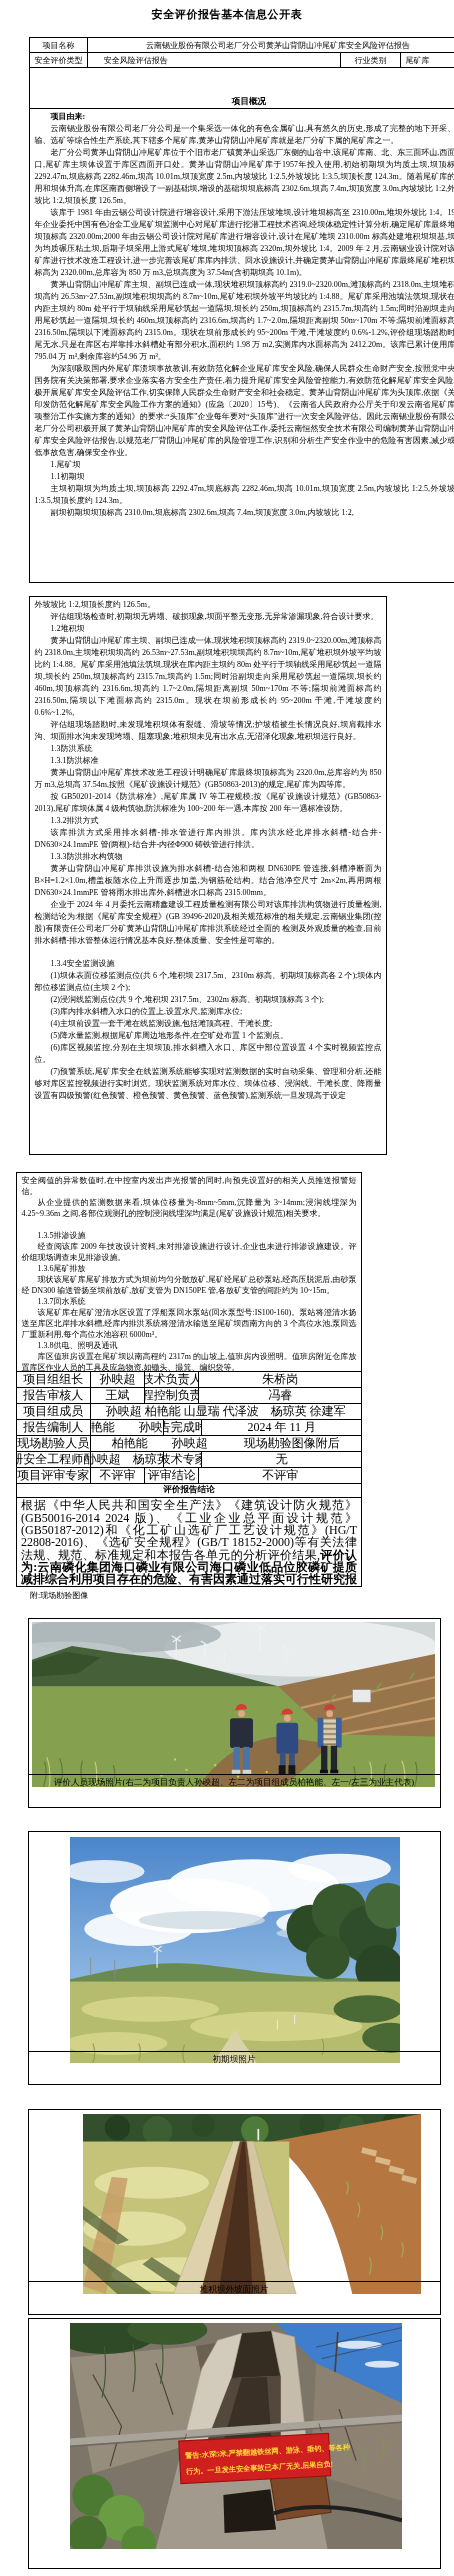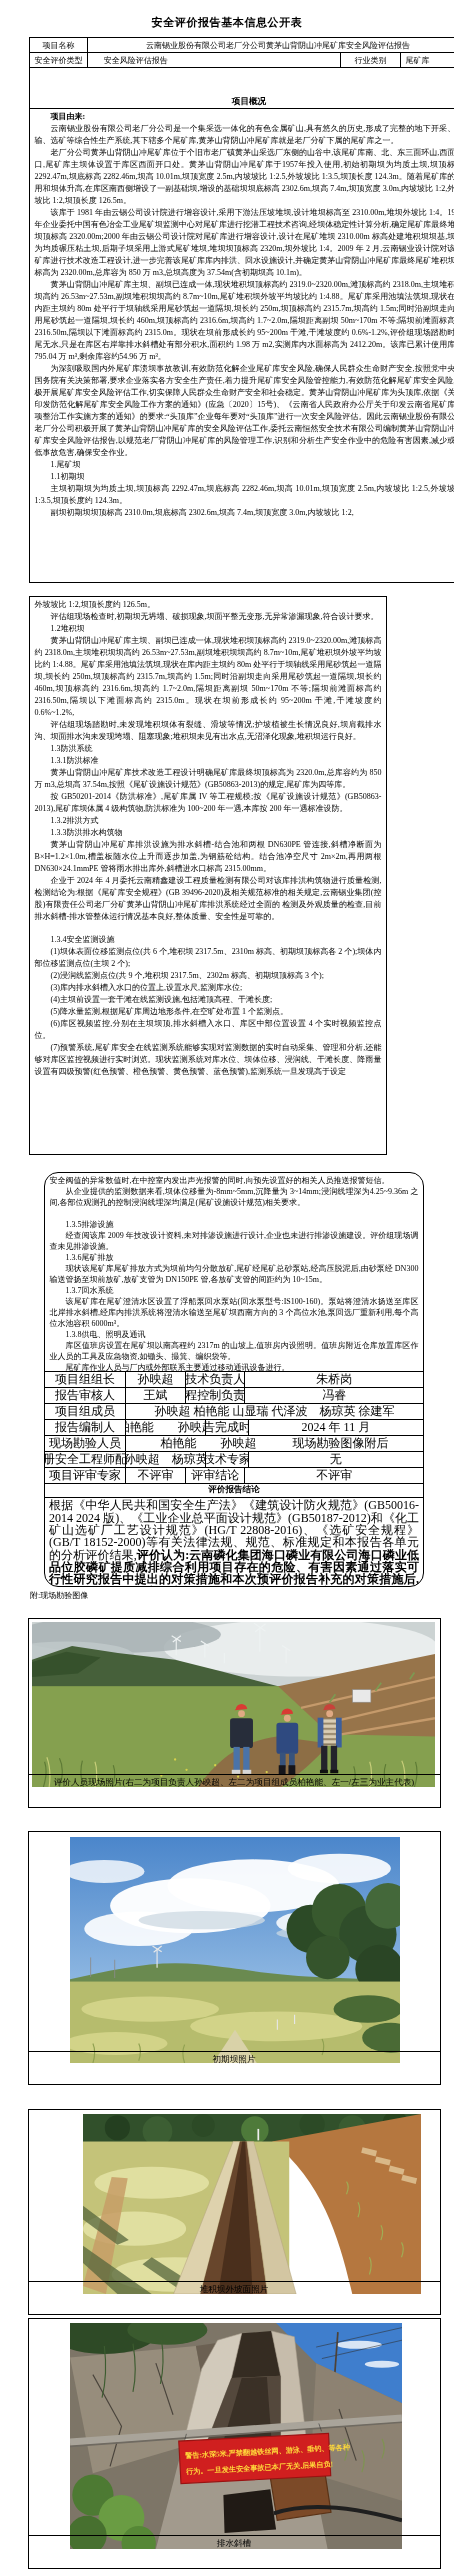--- a/index.html
+++ b/index.html
@@ -1,18 +1,18 @@
 <!DOCTYPE html>
 <html style="font-size:9.2px"><head>
 <meta charset="utf-8">
 <style>
   html,body{margin:0;padding:0;background:#ffffff;}
   body{width:454px;height:2576px;position:relative;font-family:"Liberation Serif",serif;color:#000;}
   .page{position:absolute;left:0;top:0;width:454px;height:2576px;background:#fff;overflow:hidden;}
-  .doc-title{position:absolute;left:0;top:15px;width:100%;text-align:center;font-size:11px;font-weight:bold;letter-spacing:0.6px;}
+  .doc-title{position:absolute;left:0;top:7px;width:100%;text-align:center;font-size:11px;font-weight:bold;letter-spacing:0.6px;}
   .tblock{position:absolute;box-sizing:border-box;border:1.1px solid #000;background:#fff;}
   .irow{display:flex;box-sizing:border-box;border-bottom:0.6px solid #000;align-items:stretch;}
   .ic{box-sizing:border-box;border-right:0.6px solid #000;display:flex;align-items:center;font-size:8px;overflow:hidden;white-space:nowrap;}
   .ic:last-child{border-right:none;}
   .ic.center{justify-content:center;}
   .ic.padl{padding-left:16px;}
   .ic.pads{padding-left:4.6px;}
   .sechdr{display:flex;align-items:center;justify-content:center;font-weight:bold;font-size:8.6px;box-sizing:border-box;border-bottom:0.6px solid #000;}
   .bigcell{box-sizing:border-box;padding:1.7px 4.6px;overflow:hidden;}
   .para{margin:0;font-size:8px;line-height:12px;text-indent:2em;text-align:justify;}
@@ -94,20 +94,21 @@
         <p class="para">1.3防洪系统</p>
 
         <p class="para">1.3.1防洪标准</p>
 
         <p class="para">黄茅山背阴山冲尾矿库技术改造工程设计明确尾矿库最终坝顶标高为 2320.0m,总库容约为 850万 m3,总坝高 37.54m,按照《尾矿设施设计规范》(GB50863-2013)的规定,尾矿库为四等库。</p>
 
         <p class="para">按 GB50201-2014《防洪标准》,尾矿库属 IV 等工程规模;按《尾矿设施设计规范》(GB50863-2013),尾矿库坝体属 4 级构筑物,防洪标准为 100~200 年一遇,本库按 200 年一遇标准设防。</p>
 
         <p class="para">1.3.2排洪方式</p>
 
+        <p class="para">该库排洪方式采用排水斜槽-排水管进行库内排洪。库内洪水经北岸排水斜槽-结合井-DN630×24.1mmPE 管(两根)-结合井-内径Φ900 铸铁管进行排洪。</p>
 
         <p class="para">1.3.3防洪排水构筑物</p>
 
         <p class="para">黄茅山背阴山冲尾矿库排洪设施为排水斜槽-结合池和两根 DN630PE 管连接,斜槽净断面为 B×H=1.2×1.0m,槽盖板随水位上升而逐步加盖,为钢筋砼结构。结合池净空尺寸 2m×2m,再用两根 DN630×24.1mmPE 管将雨水排出库外,斜槽进水口标高 2315.00mm。</p>
 
         <p class="para">企业于 2024 年 4 月委托云南精鑫建设工程质量检测有限公司对该库排洪构筑物进行质量检测,检测结论为:根据《尾矿库安全规程》(GB 39496-2020)及相关规范标准的相关规定,云南锡业集团(控股)有限责任公司老厂分矿黄茅山背阴山冲尾矿库排洪系统经过全面的 检测及外观质量的检查,目前排水斜槽-排水管整体运行情况基本良好,整体质量、安全性是可靠的。</p>
 
         <p class="para"></p>
 
         <p class="para">1.3.4安全监测设施</p>
@@ -122,21 +123,21 @@
         <p class="para">(4)主坝前设置一套干滩在线监测设施,包括滩顶高程、干滩长度;</p>
 
         <p class="para">(5)降水量监测,根据尾矿库周边地形条件,在空旷处布置 1 个监测点。</p>
 
         <p class="para">(6)库区视频监控,分别在主坝坝顶,排水斜槽入水口、库区中部位置设置 4 个实时视频监控点位。</p>
 
         <p class="para">(7)预警系统,尾矿库安全在线监测系统能够实现对监测数据的实时自动采集、管理和分析,还能够对库区监控视频进行实时浏览。现状监测系统对库水位、坝体位移、浸润线、干滩长度、降雨量设置有四级预警(红色预警、橙色预警、黄色预警、蓝色预警),监测系统一旦发现高于设定</p>
       </div>
   </div>
 
-  <div class="tblock" style="left:44px;top:1172px;width:380px;height:415px;border-radius:14px;">
+  <div class="tblock" style="left:16px;top:1172px;width:346px;height:415px;">
     <div class="bigcell part3" style="height:198px;">
 
         <p class="para" data-ni="1">安全阀值的异常数值时,在中控室内发出声光报警的同时,向预先设置好的相关人员推送报警短信。</p>
 
         <p class="para">从企业提供的监测数据来看,坝体位移量为-8mm~5mm,沉降量为 3~14mm;浸润线埋深为4.25~9.36m 之间,各部位观测孔的控制浸润线埋深均满足(尾矿设施设计规范)相关要求。</p>
 
         <p class="para"></p>
 
         <p class="para">1.3.5排渗设施</p>
 
@@ -475,17 +476,16 @@
         <path d="M0,215 C150,203 330,191 580,173" stroke="#6f6a61" stroke-width="3" fill="none"></path>
         <g transform="translate(190,206) rotate(-3)">
           <line x1="10" y1="0" x2="14" y2="-12" stroke="#333" stroke-width="1"></line>
           <line x1="250" y1="-4" x2="246" y2="-18" stroke="#333" stroke-width="1"></line>
           <rect x="0" y="0" width="262" height="74" fill="#d01f1f" stroke="#991212" stroke-width="2"></rect>
           <text x="10" y="30" font-size="12.5" font-weight="bold" fill="#ffd83a">警告:水深5米,严禁翻越铁丝网、游泳、垂钓、等各种</text>
           <text x="10" y="58" font-size="12.5" font-weight="bold" fill="#ffd83a">行为。一旦发生安全事故已本厂无关,后果自负!</text>
         </g>
       </svg>
     </div>
-    <div class="pcap">排水斜槽</div>
   </div>
 
 </div>
 
 
 </body></html>

